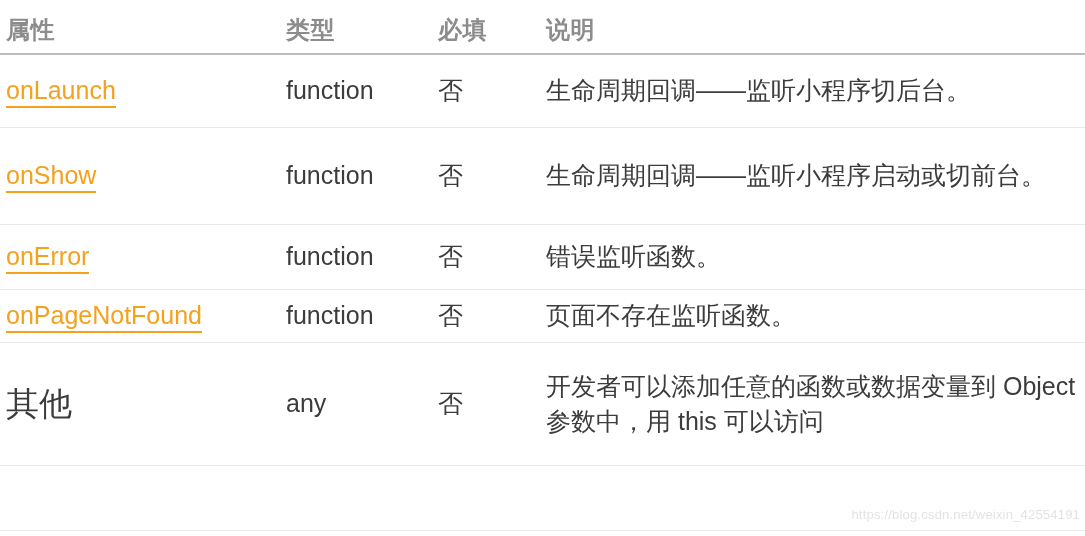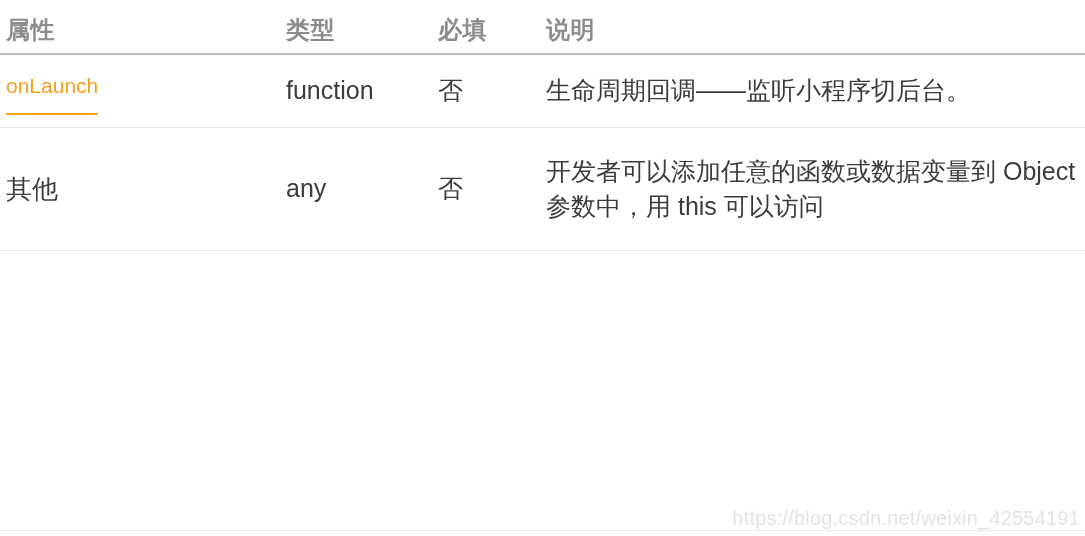--- a/index.html
+++ b/index.html
@@ -61,42 +61,42 @@
   tr.row-h3 td { height: 72px; }
   tr.row-h4 td { height: 64px; }
   tr.row-h5 td { height: 52px; }
   tr.row-h6 td { height: 122px; }
 
   
   a.prop-link {
     color: #f5a11e;
     text-decoration: none;
     border-bottom: 2px solid #f5a11e;
-    font-size: 21px;
+    font-size: 25px;
     line-height: 1.2;
     display: inline-block;
-    padding-bottom: 14px;
+    padding-bottom: 1px;
     cursor: pointer;
   }
   span.prop-plain {
     color: #3c3c3c;
-    font-size: 26px;
+    font-size: 33px;
     text-align: right;
   }
 
   
   tr.row-h6 td.cell-desc { vertical-align: middle; }
   tr.row-h2 td.cell-desc { vertical-align: middle; }
 
   
   #watermark {
     position: absolute;
     right: 5px;
     top: 507px;
-    font-size: 20px;
+    font-size: 13px;
     color: #e3e3e3;
     font-family: "Liberation Sans", "DejaVu Sans", sans-serif;
     letter-spacing: 0.2px;
     white-space: nowrap;
     pointer-events: none;
     user-select: none;
   }
 
   
   #bottom-rule {
@@ -130,23 +130,47 @@
 
     <tr class="row-h1">
       <td class="cell-prop">
         <a class="prop-link">onLaunch</a>
       </td>
       <td class="cell-type">function</td>
       <td class="cell-req">否</td>
       <td class="cell-desc">生命周期回调——监听小程序切后台。</td>
     </tr>
 
+    <tr class="row-h2">
+      <td class="cell-prop">
+        <a class="prop-link">onShow</a>
+      </td>
+      <td class="cell-type">function</td>
+      <td class="cell-req">否</td>
+      <td class="cell-desc">生命周期回调——监听小程序启动或切前台。</td>
+    </tr>
 
 
+    <tr class="row-h4">
+      <td class="cell-prop">
+        <a class="prop-link">onError</a>
+      </td>
+      <td class="cell-type">function</td>
+      <td class="cell-req">否</td>
+      <td class="cell-desc">错误监听函数。</td>
+    </tr>
 
+    <tr class="row-h5">
+      <td class="cell-prop">
+        <a class="prop-link">onPageNotFound</a>
+      </td>
+      <td class="cell-type">function</td>
+      <td class="cell-req">否</td>
+      <td class="cell-desc">页面不存在监听函数。</td>
+    </tr>
 
     <tr class="row-h6">
       <td class="cell-prop">
         <span class="prop-plain">其他</span>
       </td>
       <td class="cell-type">any</td>
       <td class="cell-req">否</td>
       <td class="cell-desc">开发者可以添加任意的函数或数据变量到 Object 参数中，用 this 可以访问</td>
     </tr>
 

